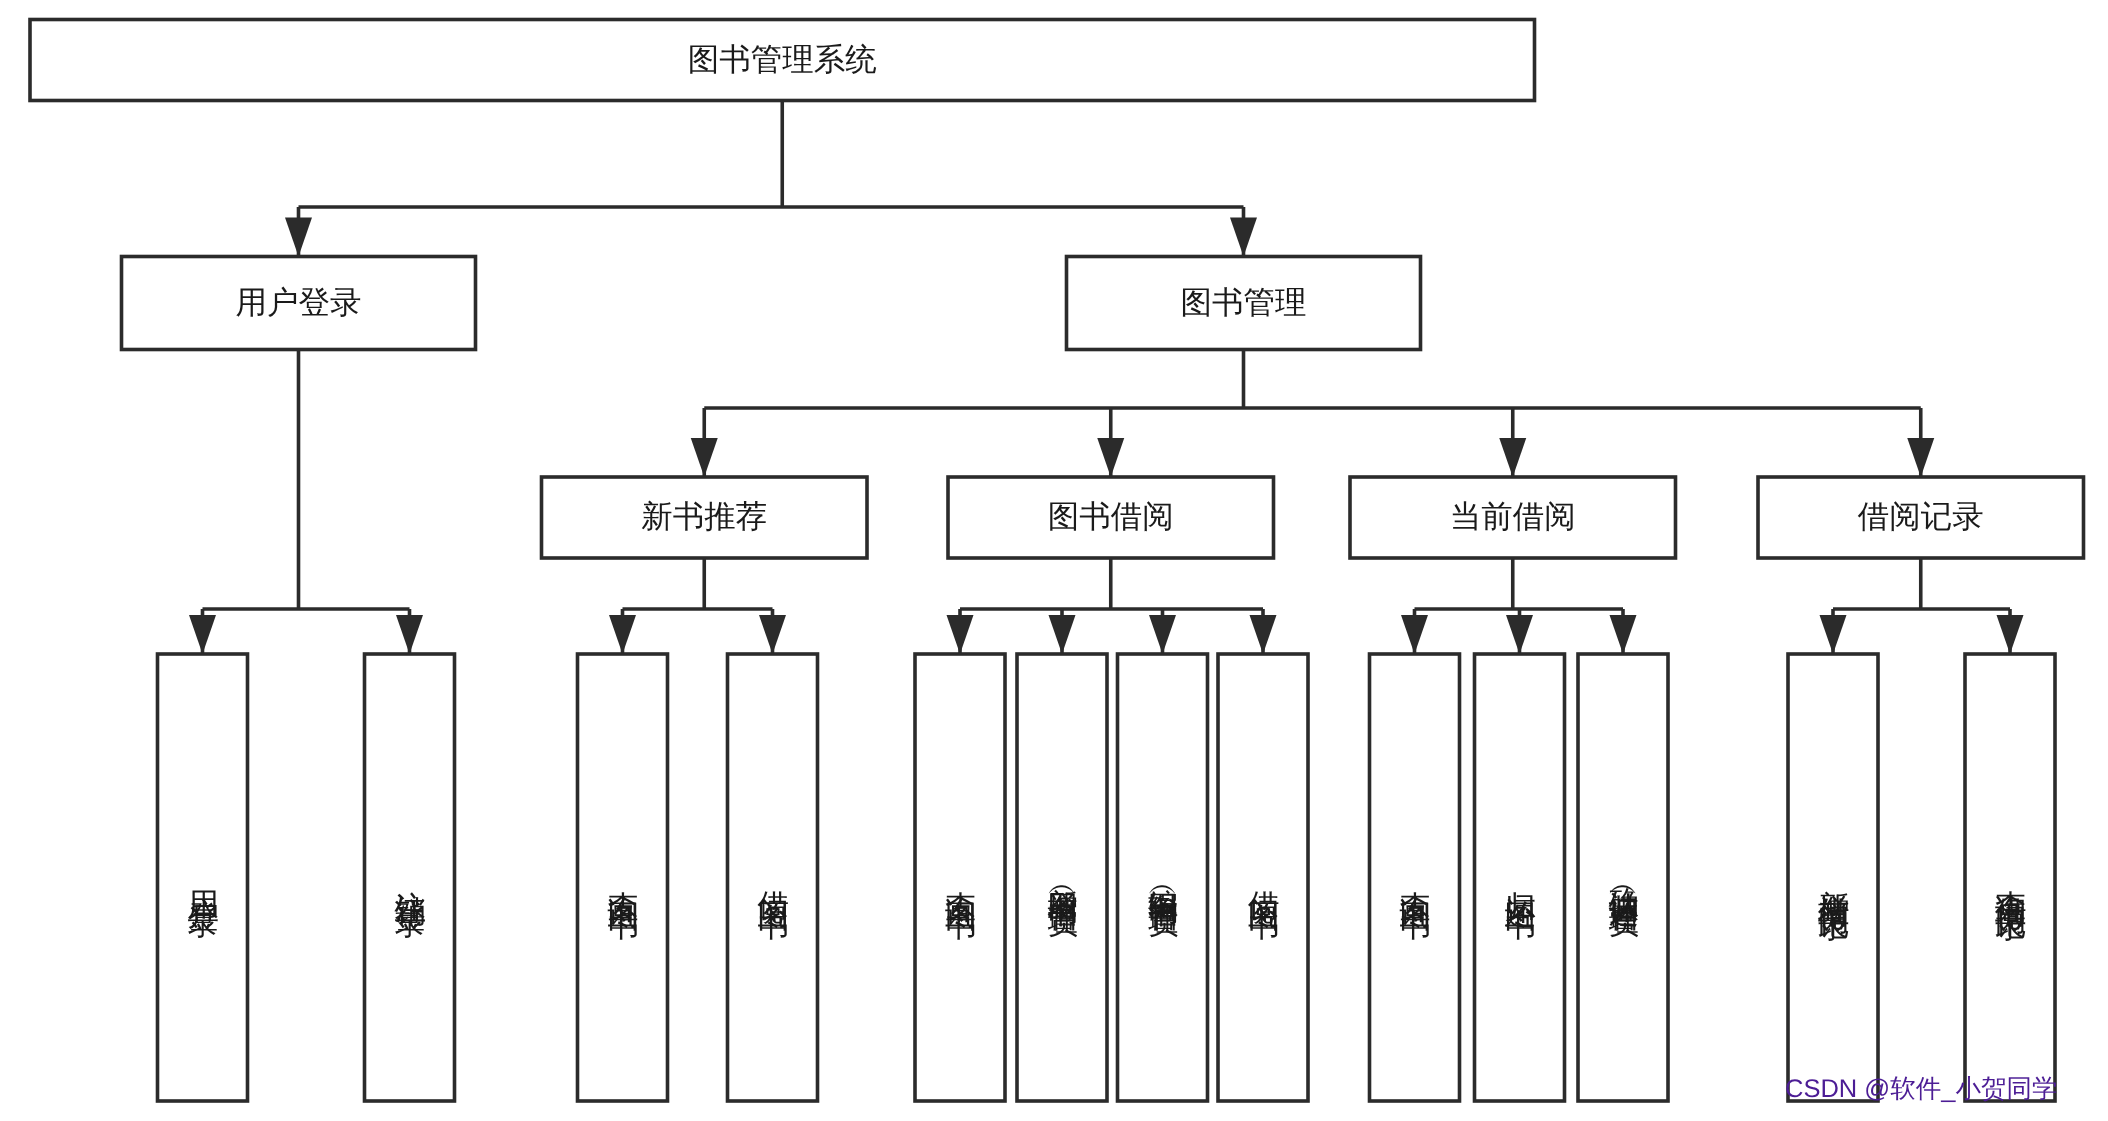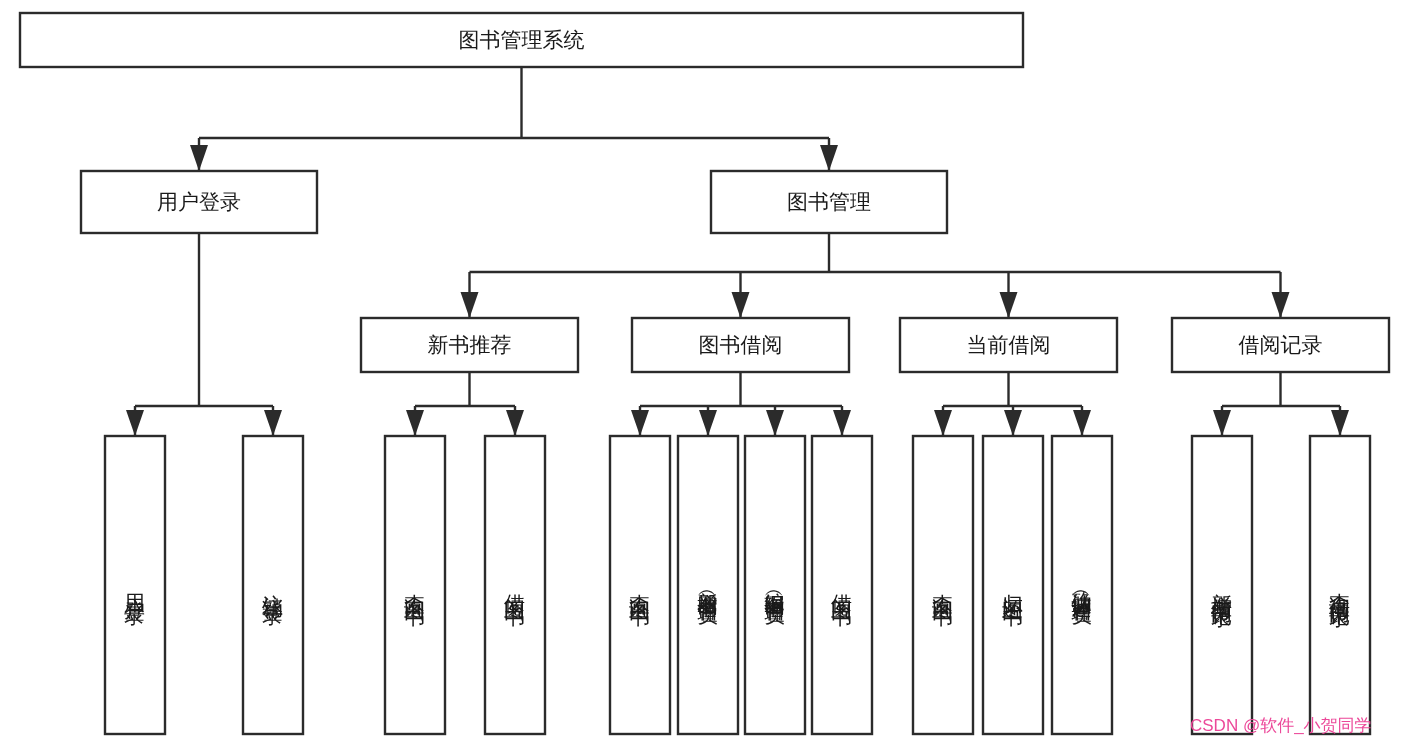--- a/index.html
+++ b/index.html
@@ -69,21 +69,21 @@
     position: absolute;
     display: flex;
     align-items: center;
     justify-content: center;
     overflow: hidden;
   }
   .watermark {
     position: absolute;
     font-family: "Liberation Sans", "DejaVu Sans", sans-serif;
     font-size: 17px;
-    color: #ec4899;
+    color: #4c1d95;
     white-space: nowrap;
     user-select: none;
   }
 </style>
 </head>
 <body>
 
 <div id="diagram-root">
   <svg id="diagram-svg" viewBox="0 0 1405 747" xmlns="http://www.w3.org/2000/svg">
     <g id="connectors-layer">

